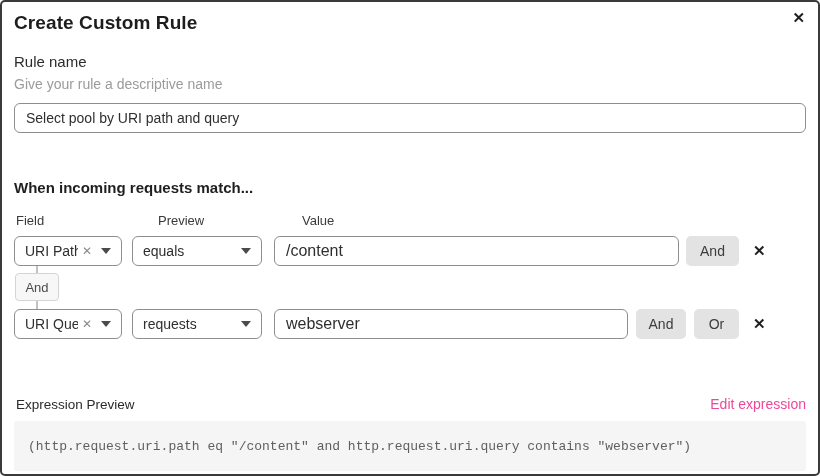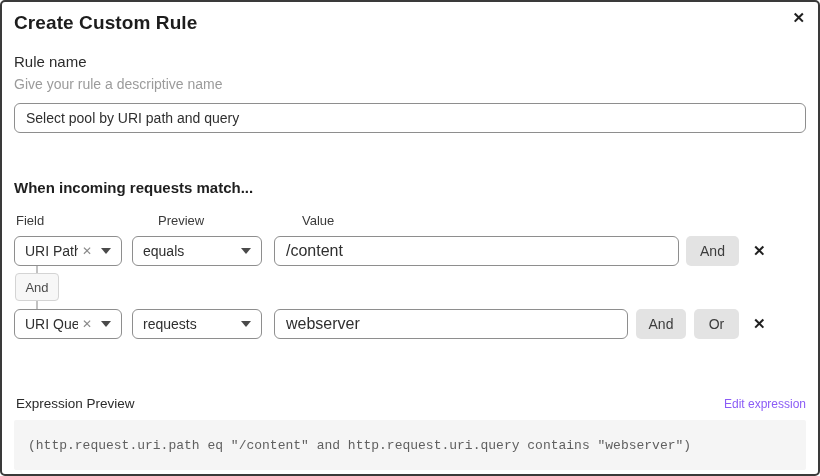--- a/index.html
+++ b/index.html
@@ -177,22 +177,22 @@
     justify-content: space-between;
     align-items: baseline;
     margin-top: 57px;
   }
   .preview-label {
     font-size: 13.5px;
     color: #2b2b2b;
     padding-left: 2px;
   }
   .edit-link {
-    font-size: 12px;
-    color: #8b5cf6;
+    font-size: 14px;
+    color: #ec4899;
     text-decoration: none;
     cursor: pointer;
   }
   .code-block {
     margin-top: 9px;
     height: 50px;
     background: #f5f5f5;
     border-radius: 2px;
     display: flex;
     align-items: center;

